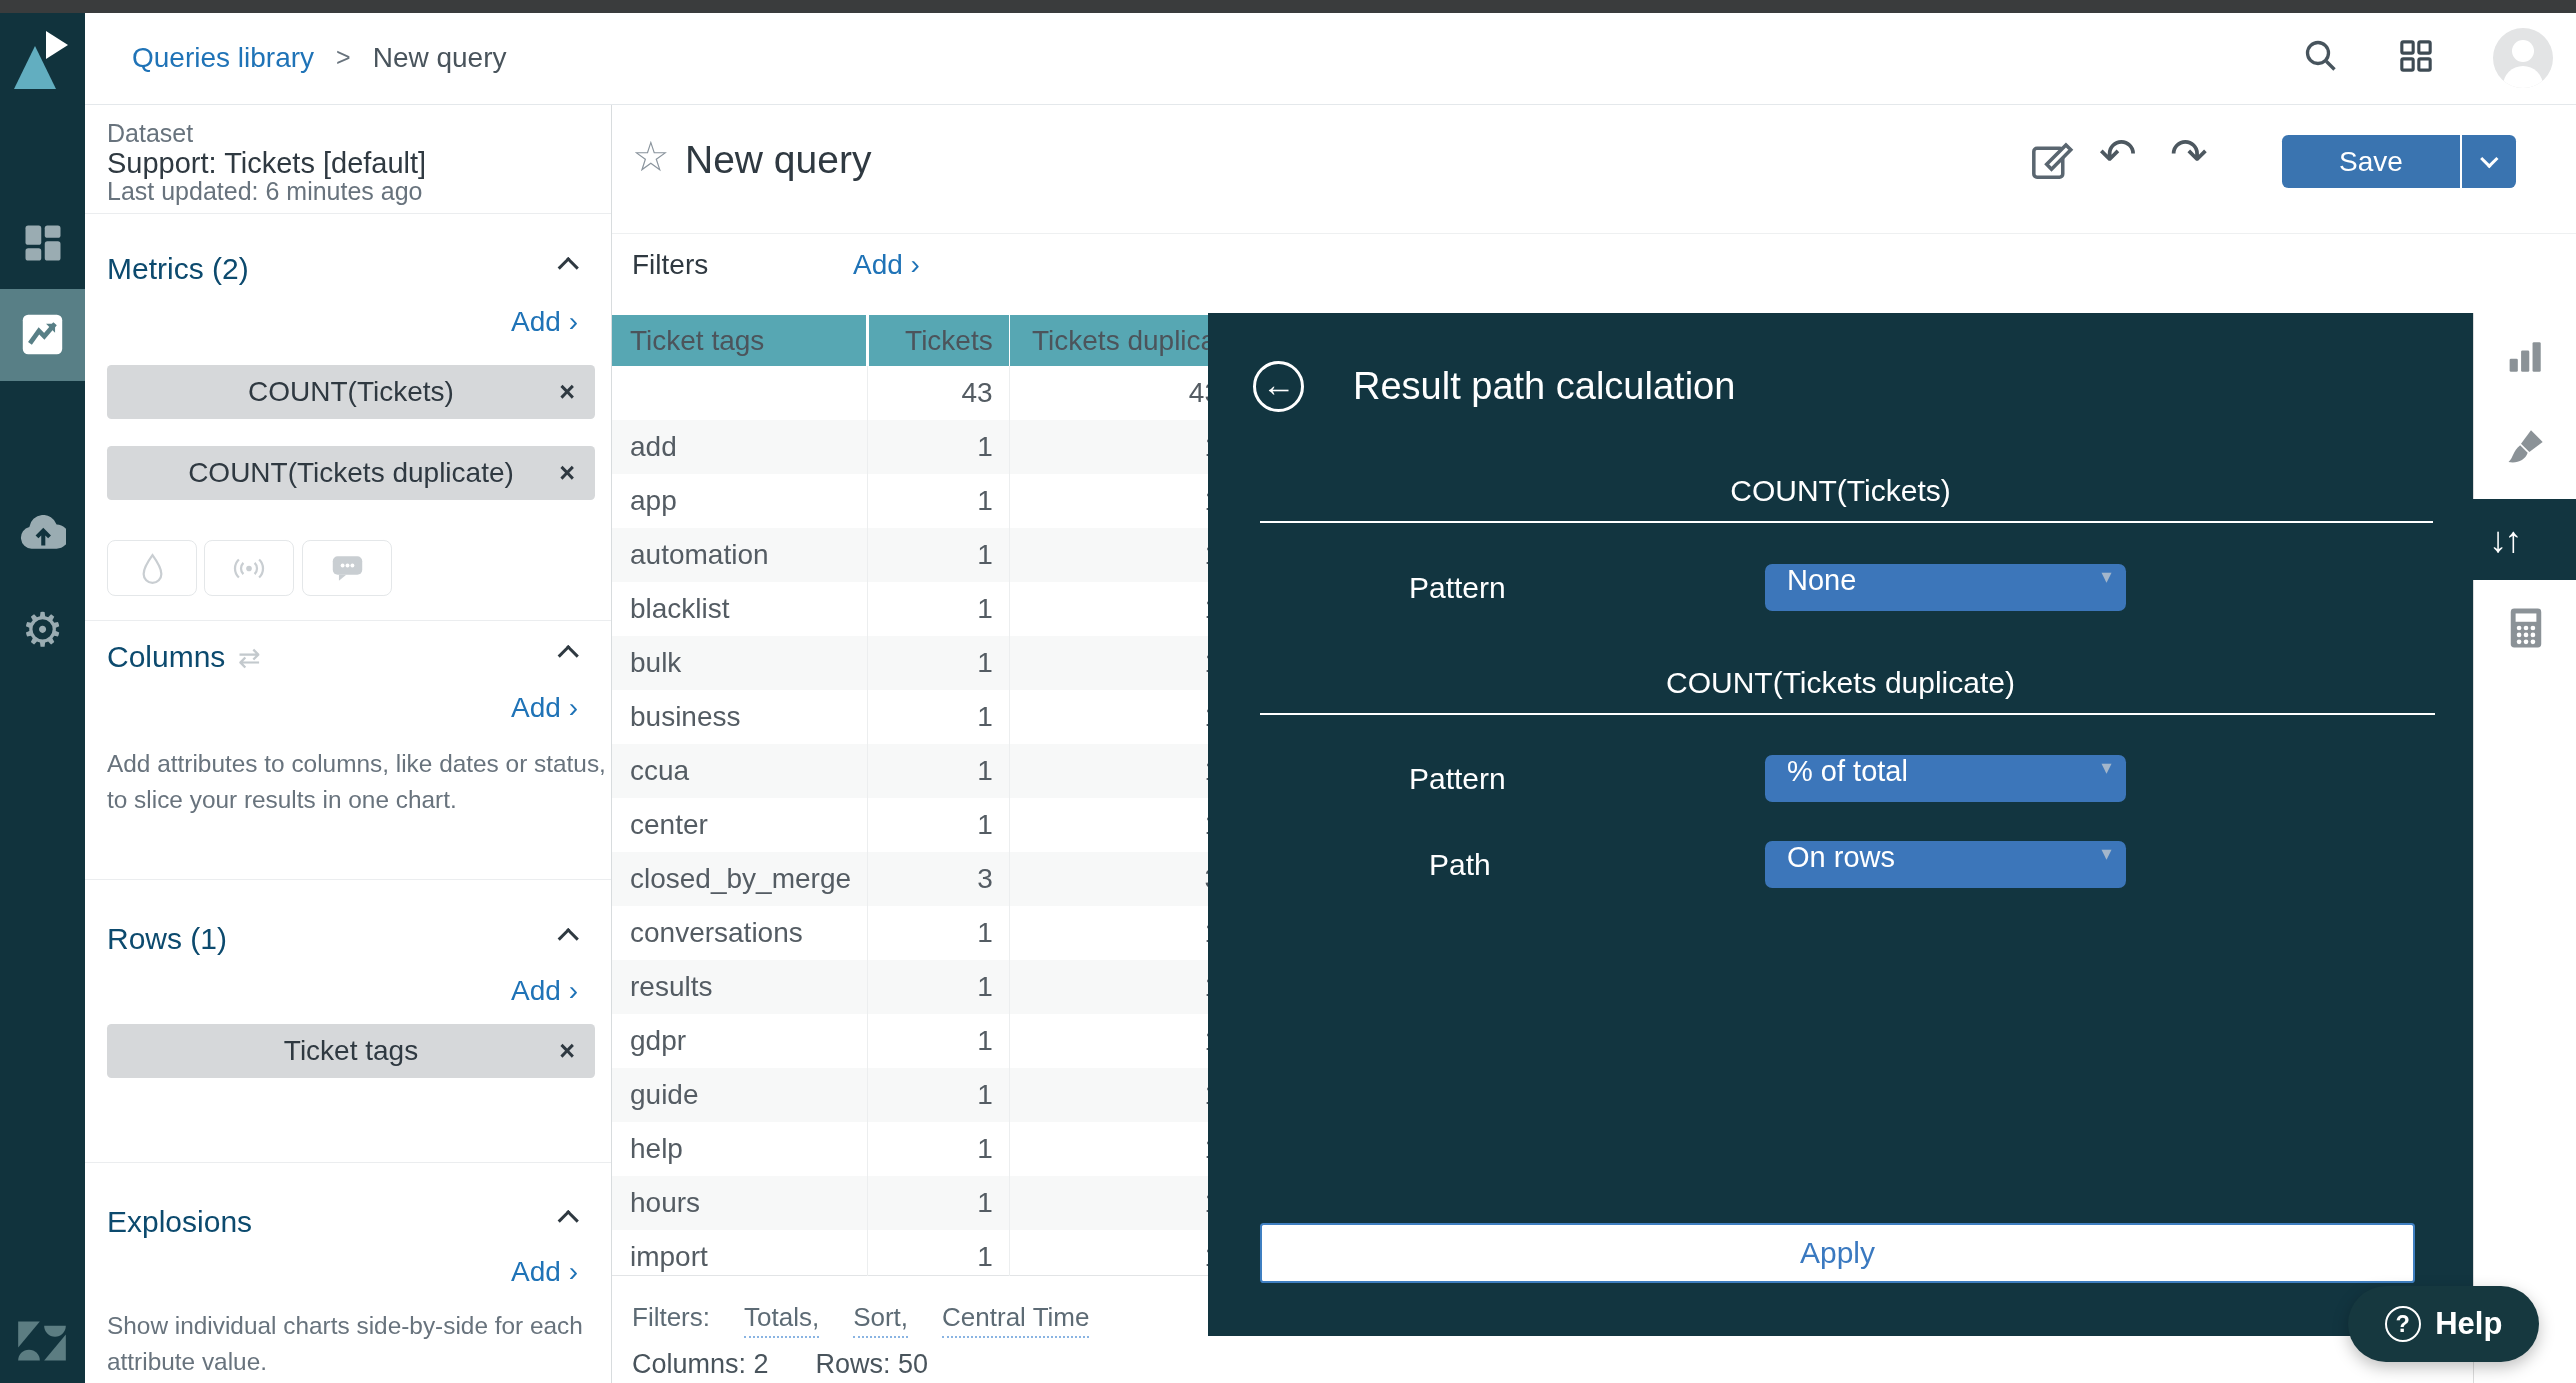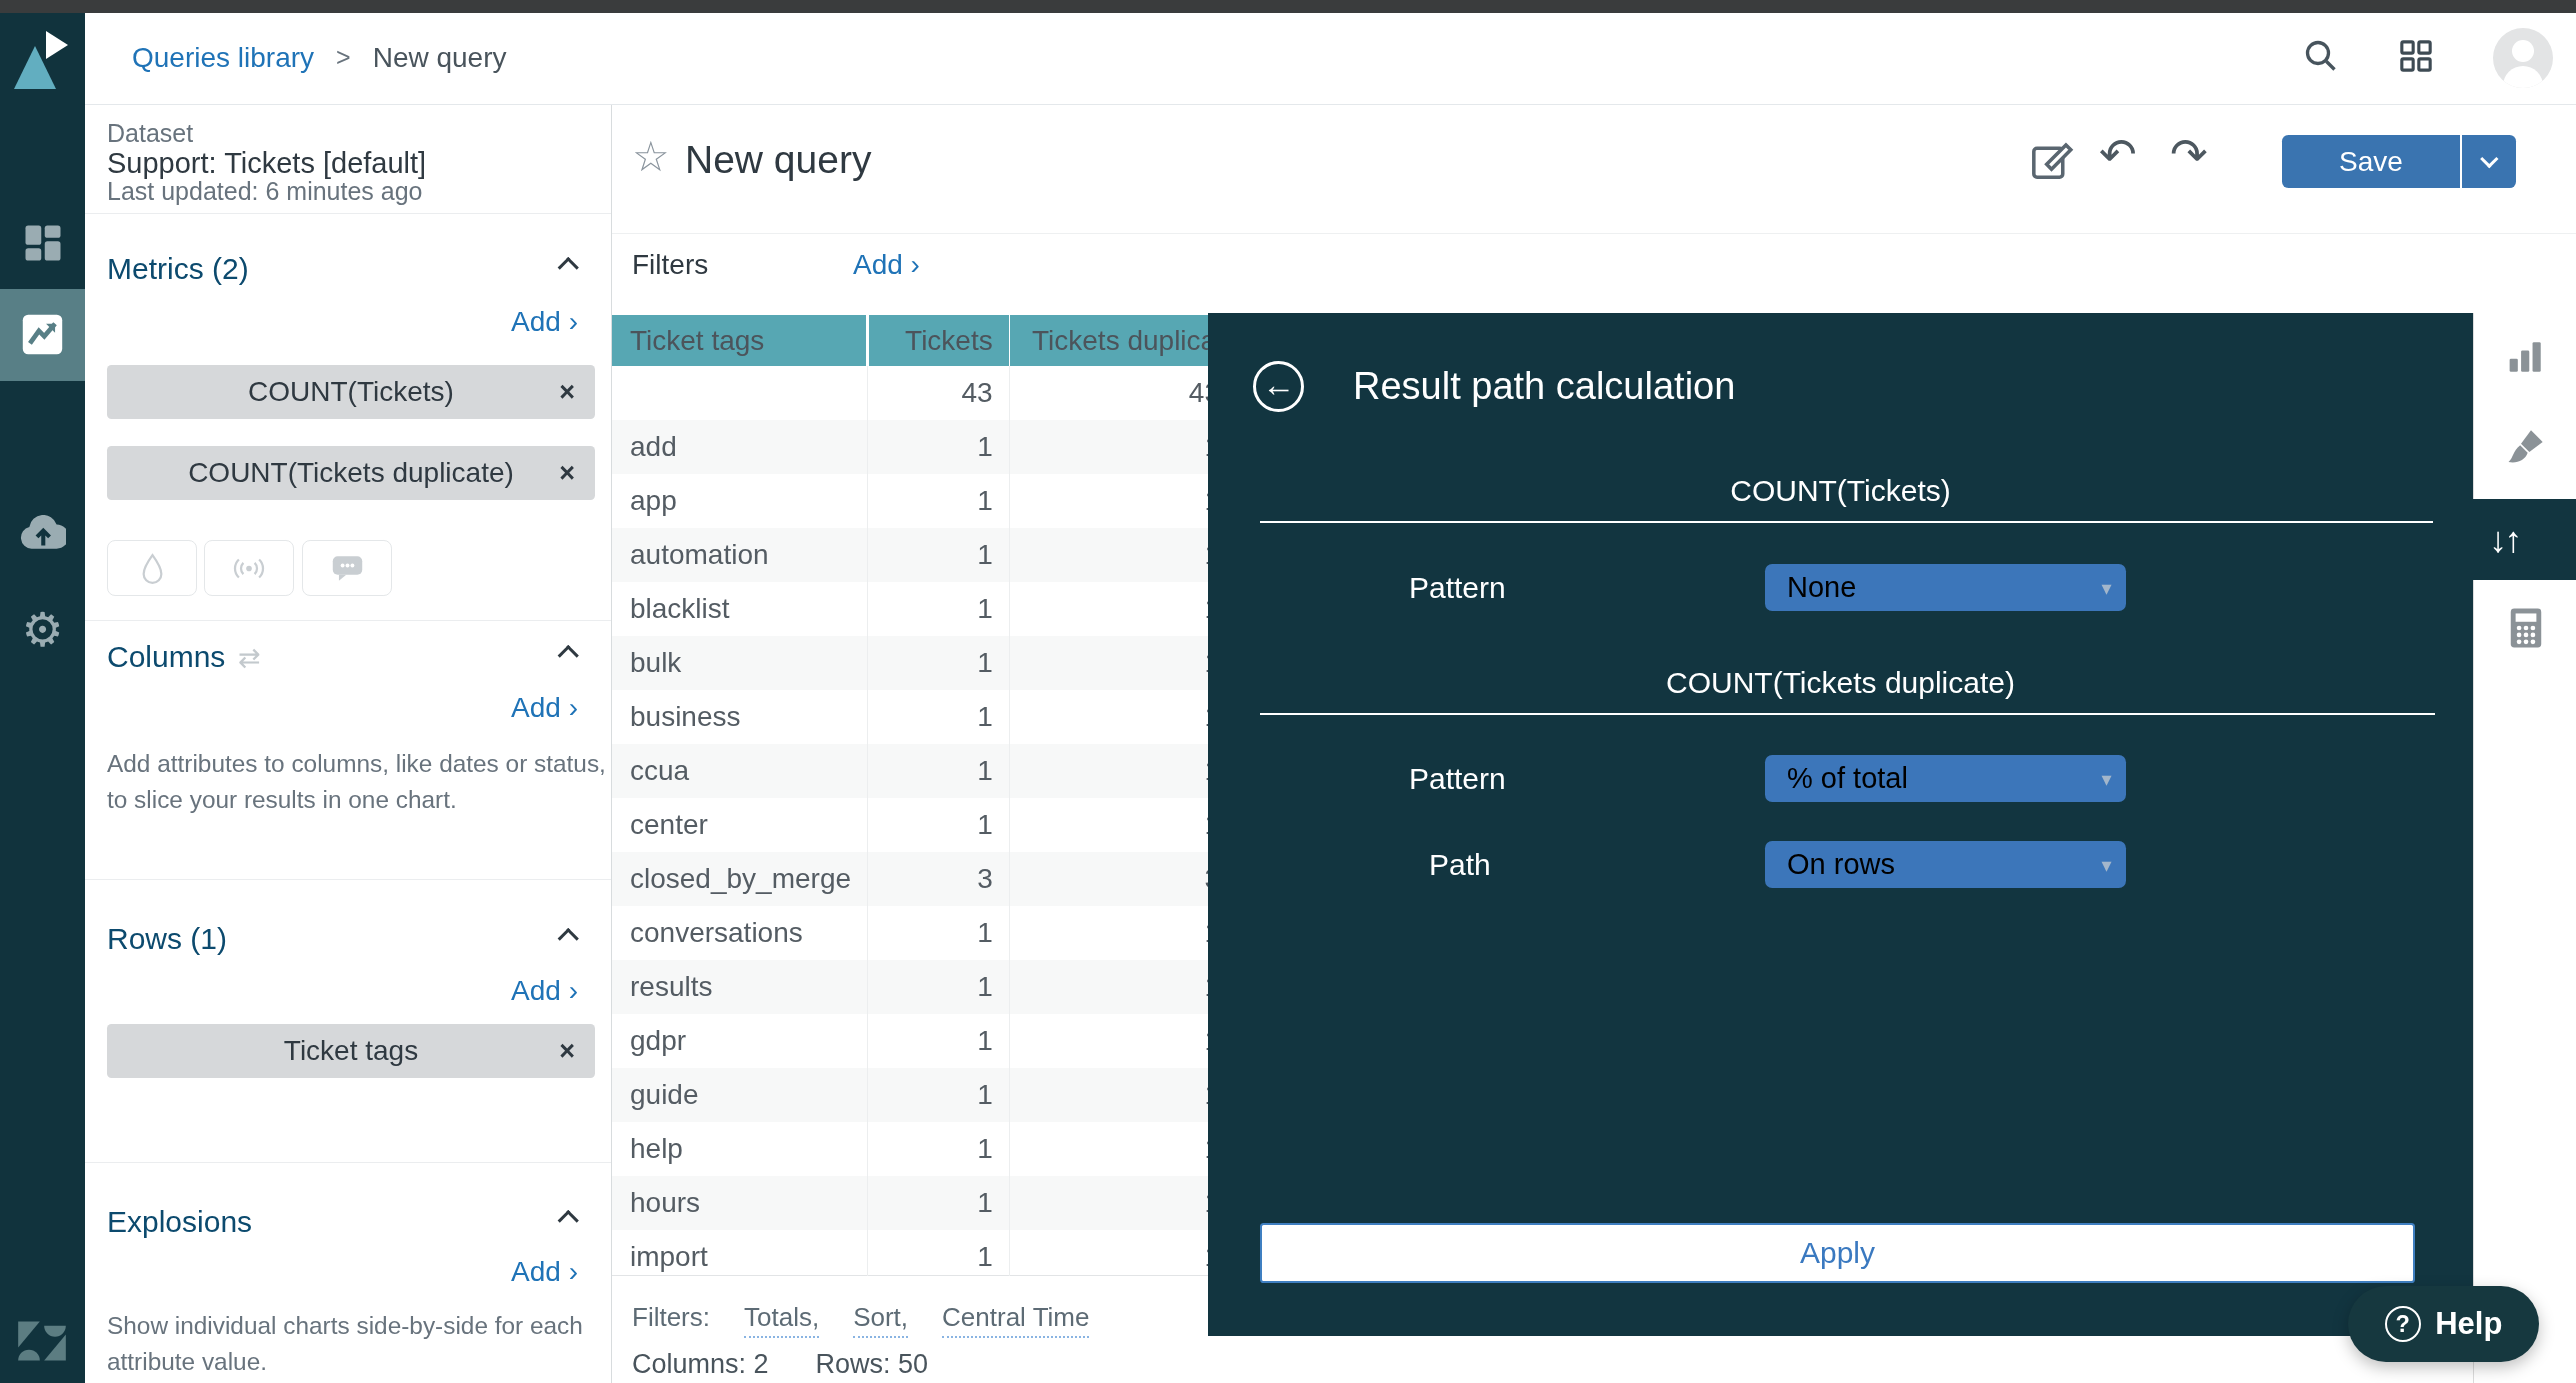--- a/index.html
+++ b/index.html
@@ -81,21 +81,21 @@
   #footer-counts { left:632px; top:1349px; display:flex; gap:47px; font-size:27px; color:#49545c; z-index:2; }
 
   
   #overlay { left:1208px; top:313px; width:1265px; height:1023px; background:#123540; z-index:10; }
   #ov-back { position:absolute; left:45px; top:48px; width:51px; height:51px; border:3.6px solid #fff; border-radius:50%; display:flex; align-items:center; justify-content:center; cursor:pointer; }
   #ov-back::before { content:"←"; color:#fff; font-size:33px; font-weight:bold; margin-top:-3.6px; }
   #ov-title { position:absolute; left:145px; top:52px; font-size:38px; color:#fff; }
   .ov-metric { position:absolute; left:0; width:1265px; text-align:center; font-size:30px; color:#fff; }
   .ov-rule { position:absolute; left:52px; width:1175px; height:0; border-top:2.7px solid #fff; }
   .ov-label { position:absolute; left:201px; height:47px; display:flex; align-items:center; font-size:30px; color:#fff; }
-  .ov-dd { position:absolute; left:557px; width:361px; height:47px; background:#3c76ba; border-radius:7.2px; display:flex; align-items:center; padding-left:22px; font-size:29px; color:#000000; cursor:pointer; }
+  .ov-dd { position:absolute; left:557px; width:361px; height:47px; background:#3c76ba; border-radius:7.2px; display:flex; padding-left:22px; font-size:29px; color:#ffffff; cursor:pointer; }
   .ov-dd .dd-caret { position:absolute; right:14.5px; font-size:20px; color:#a3b6cb; }
   .dd-caret::before { content:"▾"; }
   #ov-apply { position:absolute; left:52px; top:910px; width:1155px; height:60px; background:#ffffff; border:2.7px solid #3f7fc1; border-radius:3.6px; display:flex; align-items:center; justify-content:center; font-size:30px; color:#3a79c0; cursor:pointer; }
 
   
   #rail { left:2473px; top:313px; width:103px; height:1070px; background:#fff; border-left:1.8px solid #dcdcdc; z-index:6; }
   .rail-item { position:absolute; left:0; width:103px; height:87px; display:flex; align-items:center; justify-content:center; cursor:pointer; }
   #rail-active { left:2433px; top:499px; width:143px; height:81px; background:#123540; z-index:12; display:flex; align-items:center; justify-content:center; cursor:pointer; }
   .sort-glyph::before { content:"↓↑"; color:#fff; font-size:36px; font-weight:bold; letter-spacing:-2.7px; }
 

